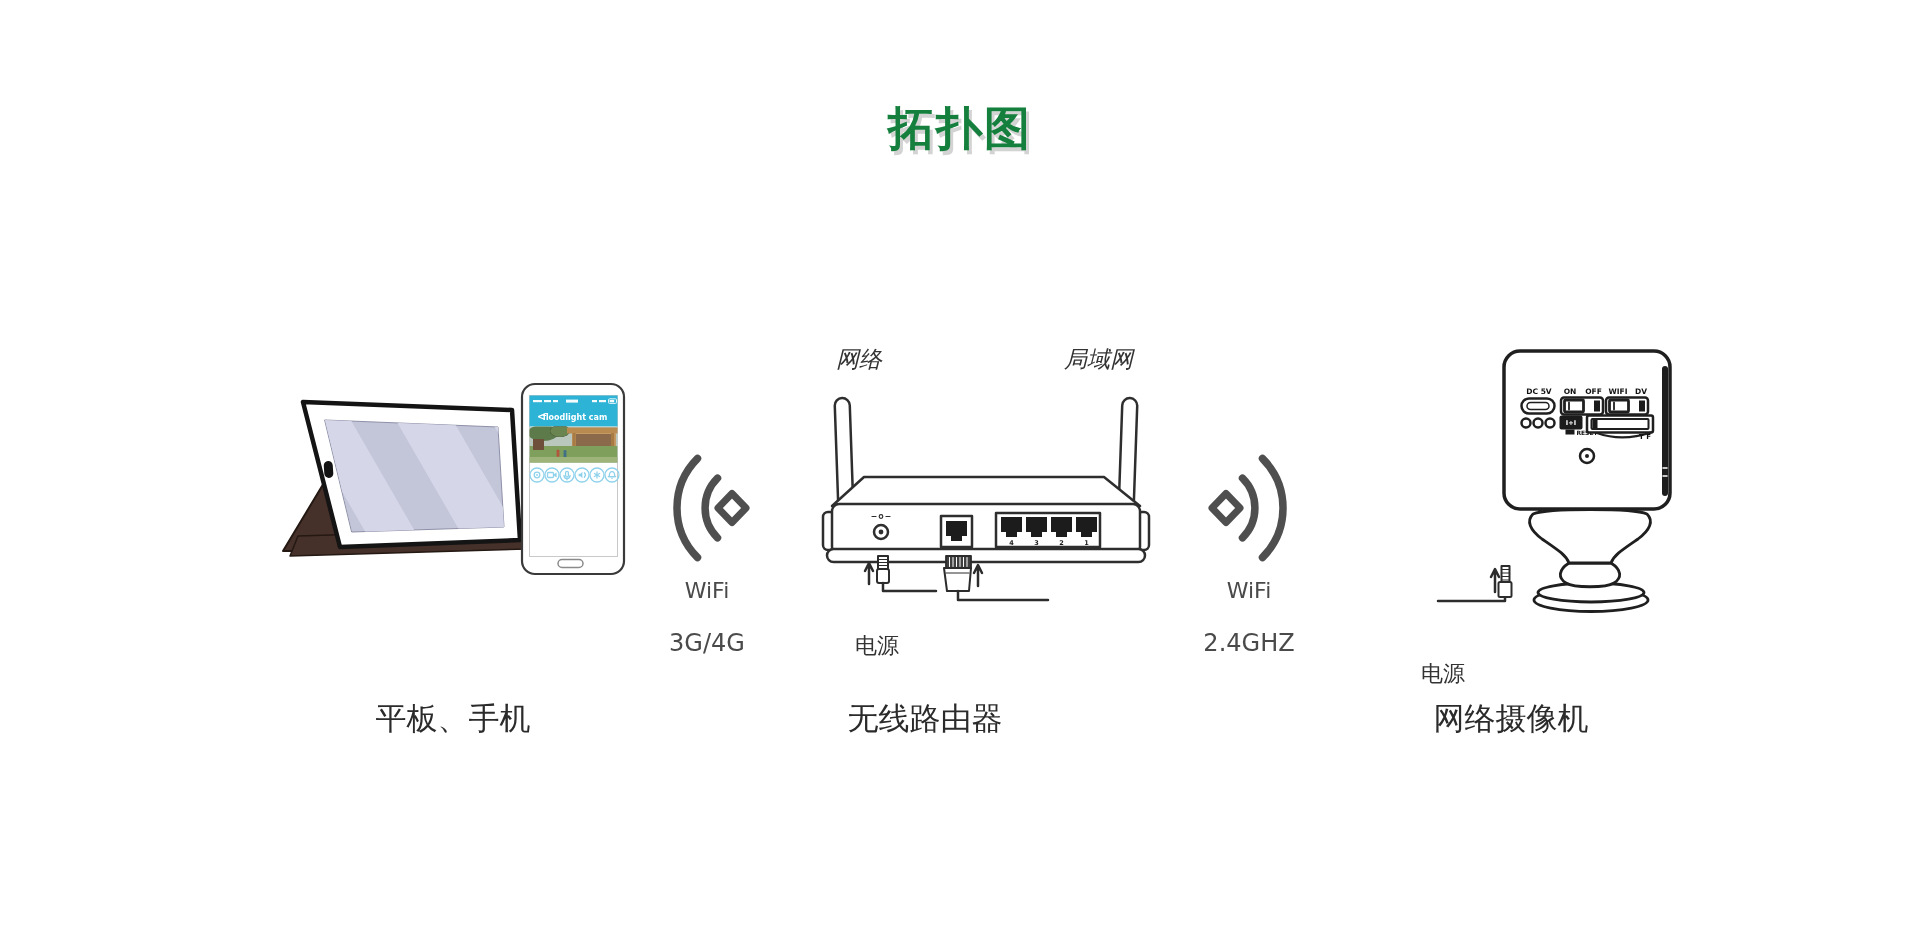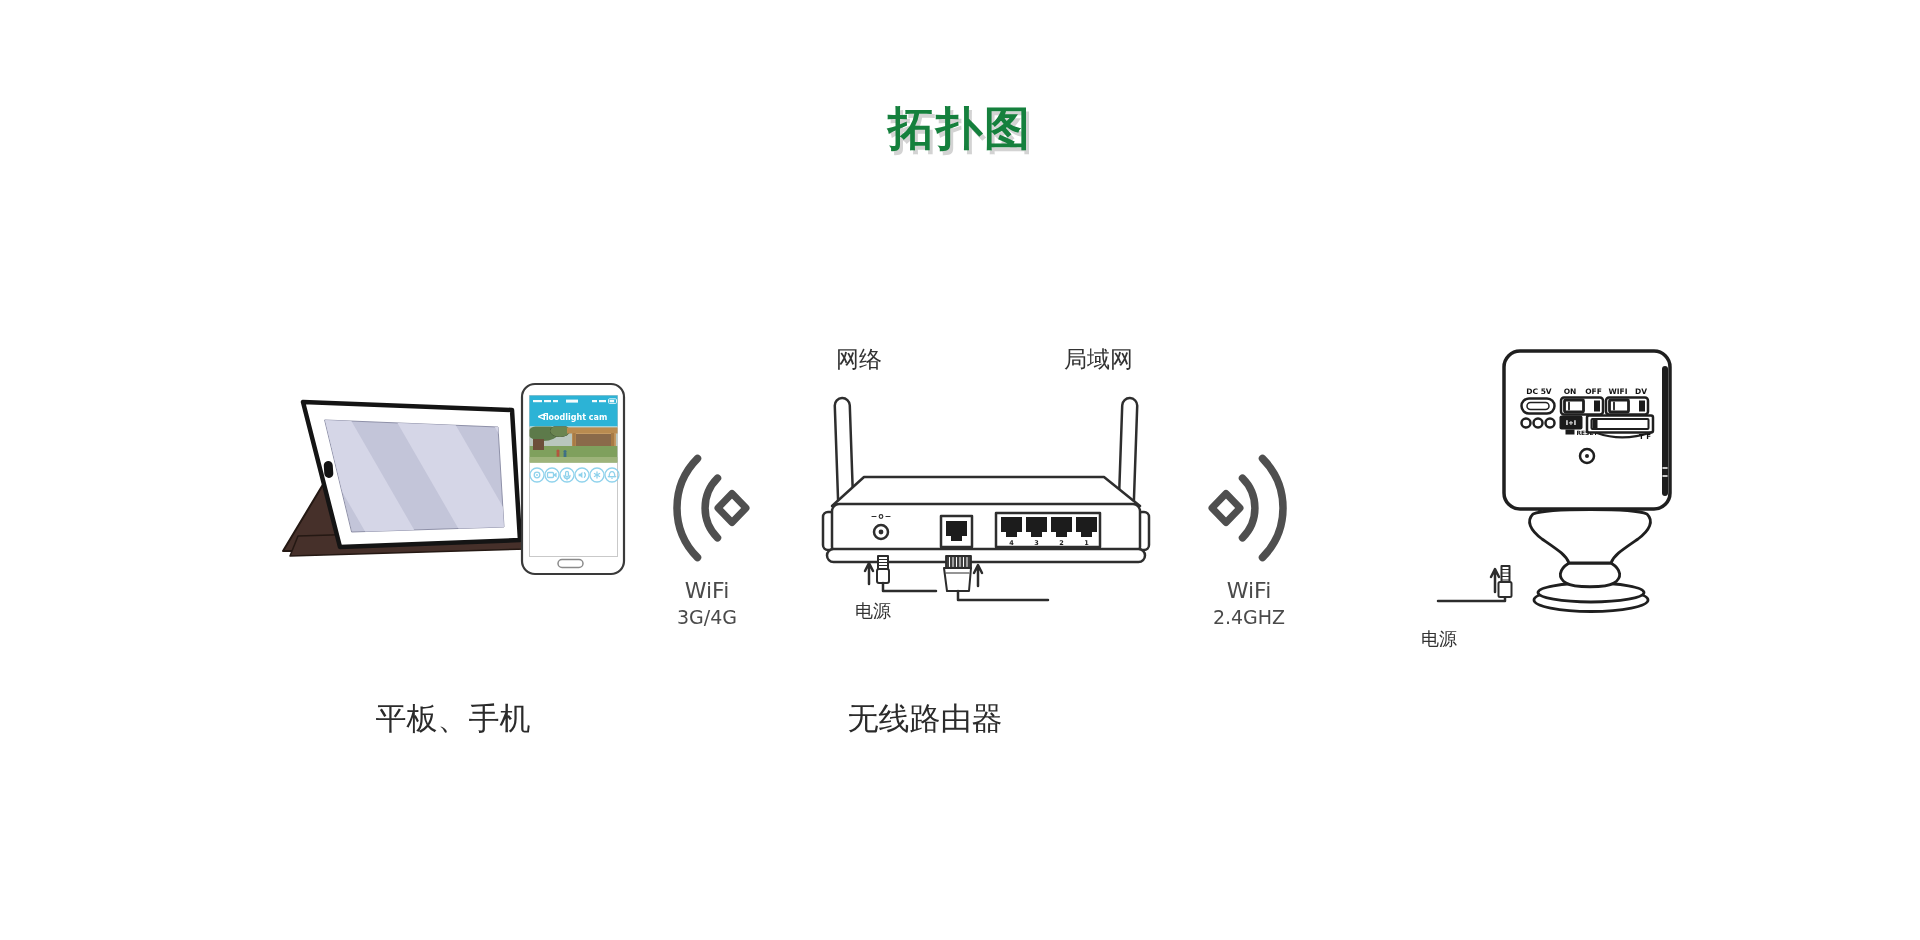--- a/index.html
+++ b/index.html
@@ -1,29 +1,29 @@
 <!DOCTYPE html>
 <html><head>
 <meta charset="utf-8">
 <style>
   html,body{margin:0;padding:0;background:#fff;}
   .canvas{position:relative;width:1920px;height:940px;background:#ffffff;overflow:hidden;
           font-family:"DejaVu Sans","Liberation Sans",sans-serif;color:#2e2e2e;}
   .abs{position:absolute;}
   .title{left:710px;top:98px;width:500px;text-align:center;font-size:46px;font-weight:600;
          color:#15803d;letter-spacing:2px;text-shadow:3px 4px 0 rgba(110,110,110,0.30);}
-  .small-label{font-size:23px;color:#333;}
+  .small-label{font-size:23px;color:#333;font-style:italic;}
   .wan-label{left:836px;top:344px;}
   .lan-label{left:1064px;top:344px;}
-  .pwr-label{font-size:18px;color:#333;}
+  .pwr-label{font-size:22px;color:#333;margin-top:32px;}
   .pwr-router{left:855px;top:599px;}
   .pwr-camera{left:1421px;top:627px;}
   .wifi-text{width:140px;text-align:center;color:#4a4a4a;line-height:26px;}
   .wifi-text .l1{font-size:22px;}
-  .wifi-text .l2{font-size:19px;}
+  .wifi-text .l2{font-size:24px;margin-top:26px;}
   .wifi-left{left:637px;top:578px;}
   .wifi-right{left:1179px;top:578px;}
   .caption{width:260px;text-align:center;font-size:31px;color:#2b2b2b;font-weight:400;}
   .cap-client{left:323px;top:698px;}
   .cap-router{left:795px;top:698px;}
   .cap-camera{left:1381px;top:698px;}
   svg text{font-family:"DejaVu Sans","Liberation Sans",sans-serif;}
 </style>
 </head>
 <body>
@@ -297,14 +297,15 @@
     <div class="l1">WiFi</div>
     <div class="l2">3G/4G</div>
   </div>
   <div class="abs wifi-text wifi-right">
     <div class="l1">WiFi</div>
     <div class="l2">2.4GHZ</div>
   </div>
 
   <div class="abs caption cap-client">平板、手机</div>
   <div class="abs caption cap-router">无线路由器</div>
+  <div class="abs caption cap-camera">网络摄像机</div>
 
 </div>
 
 </body></html>

